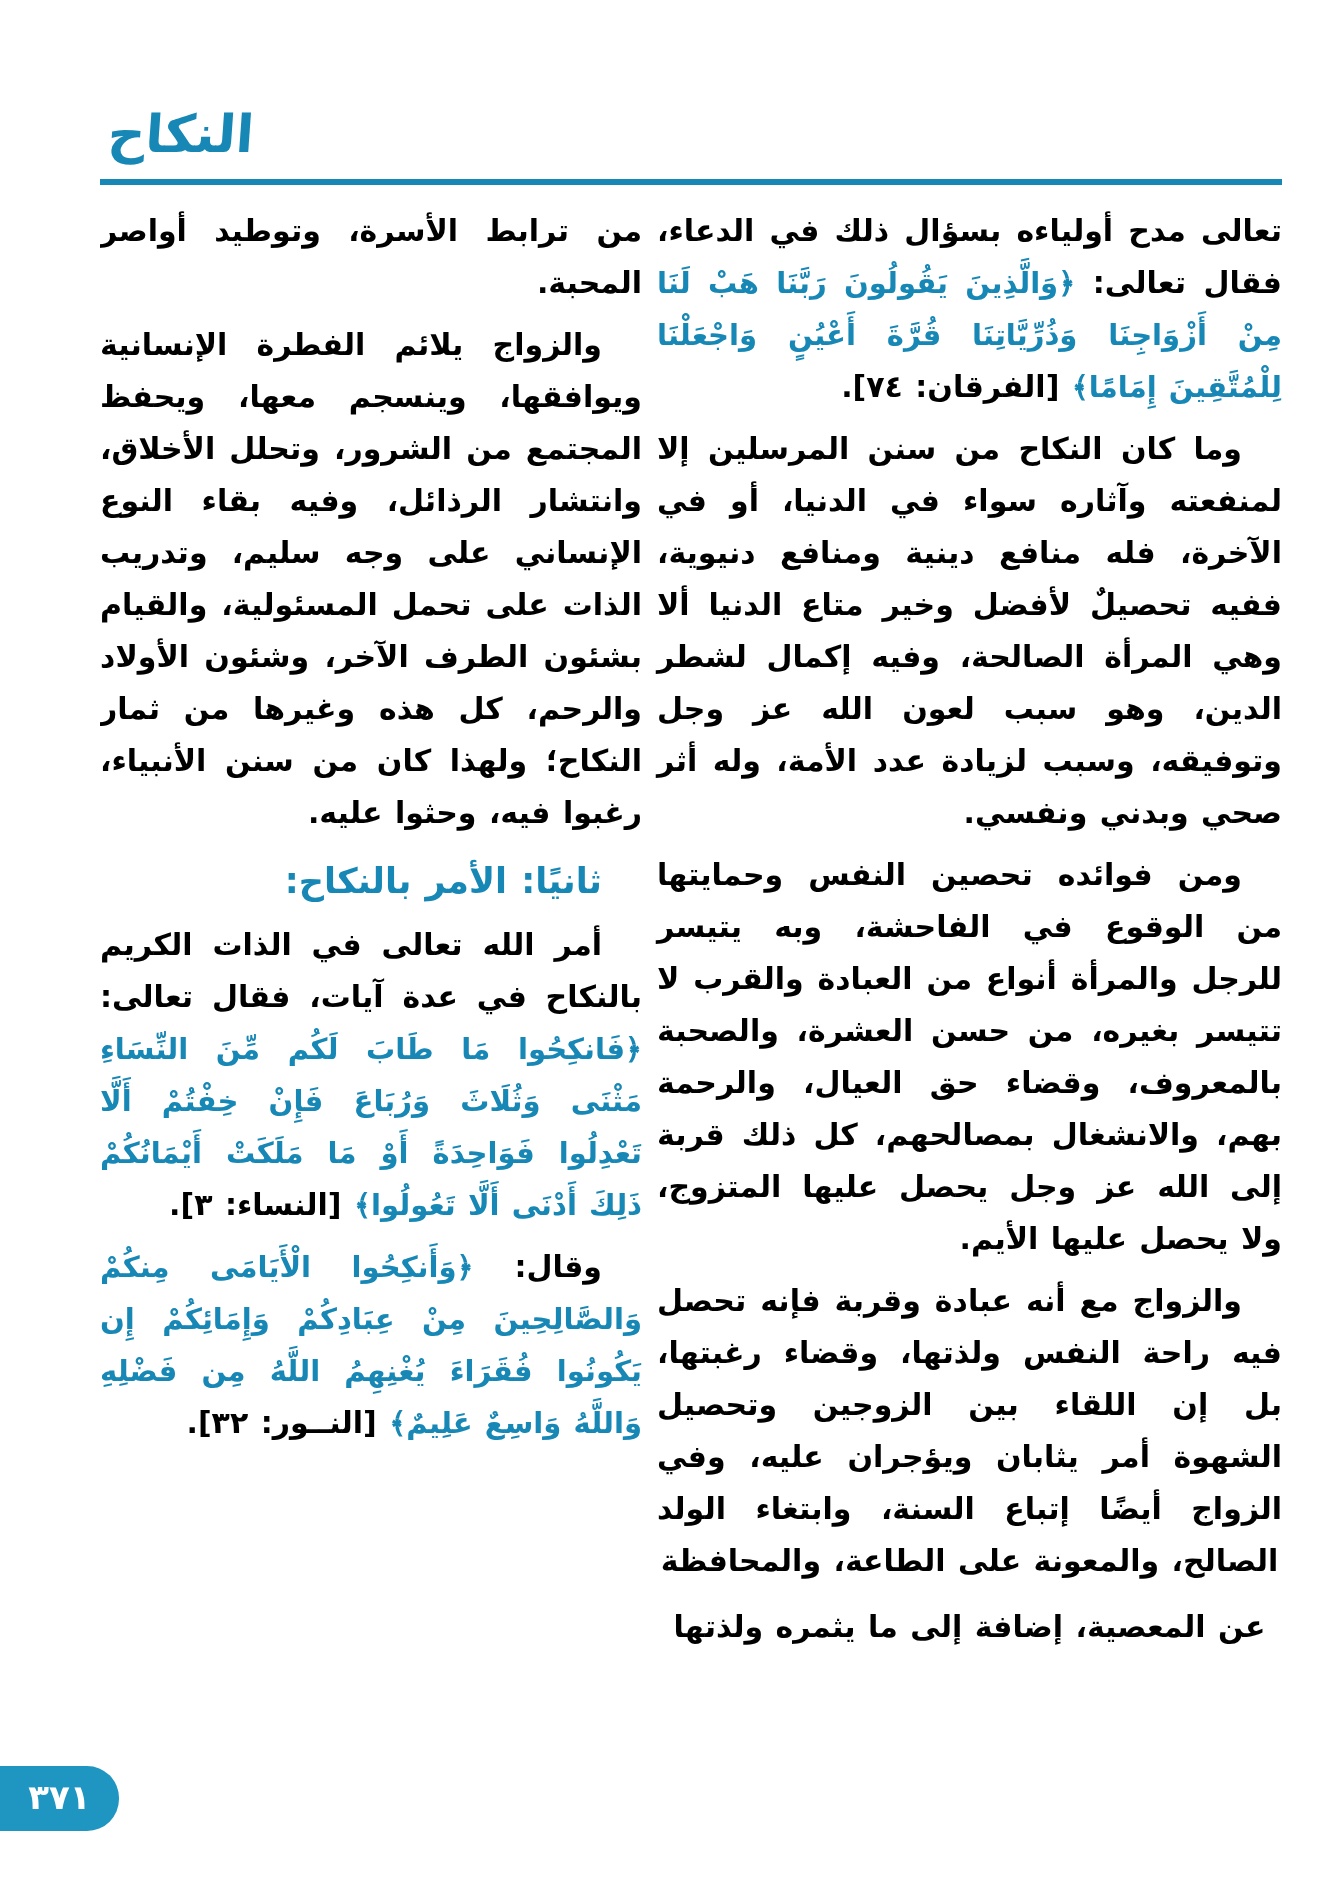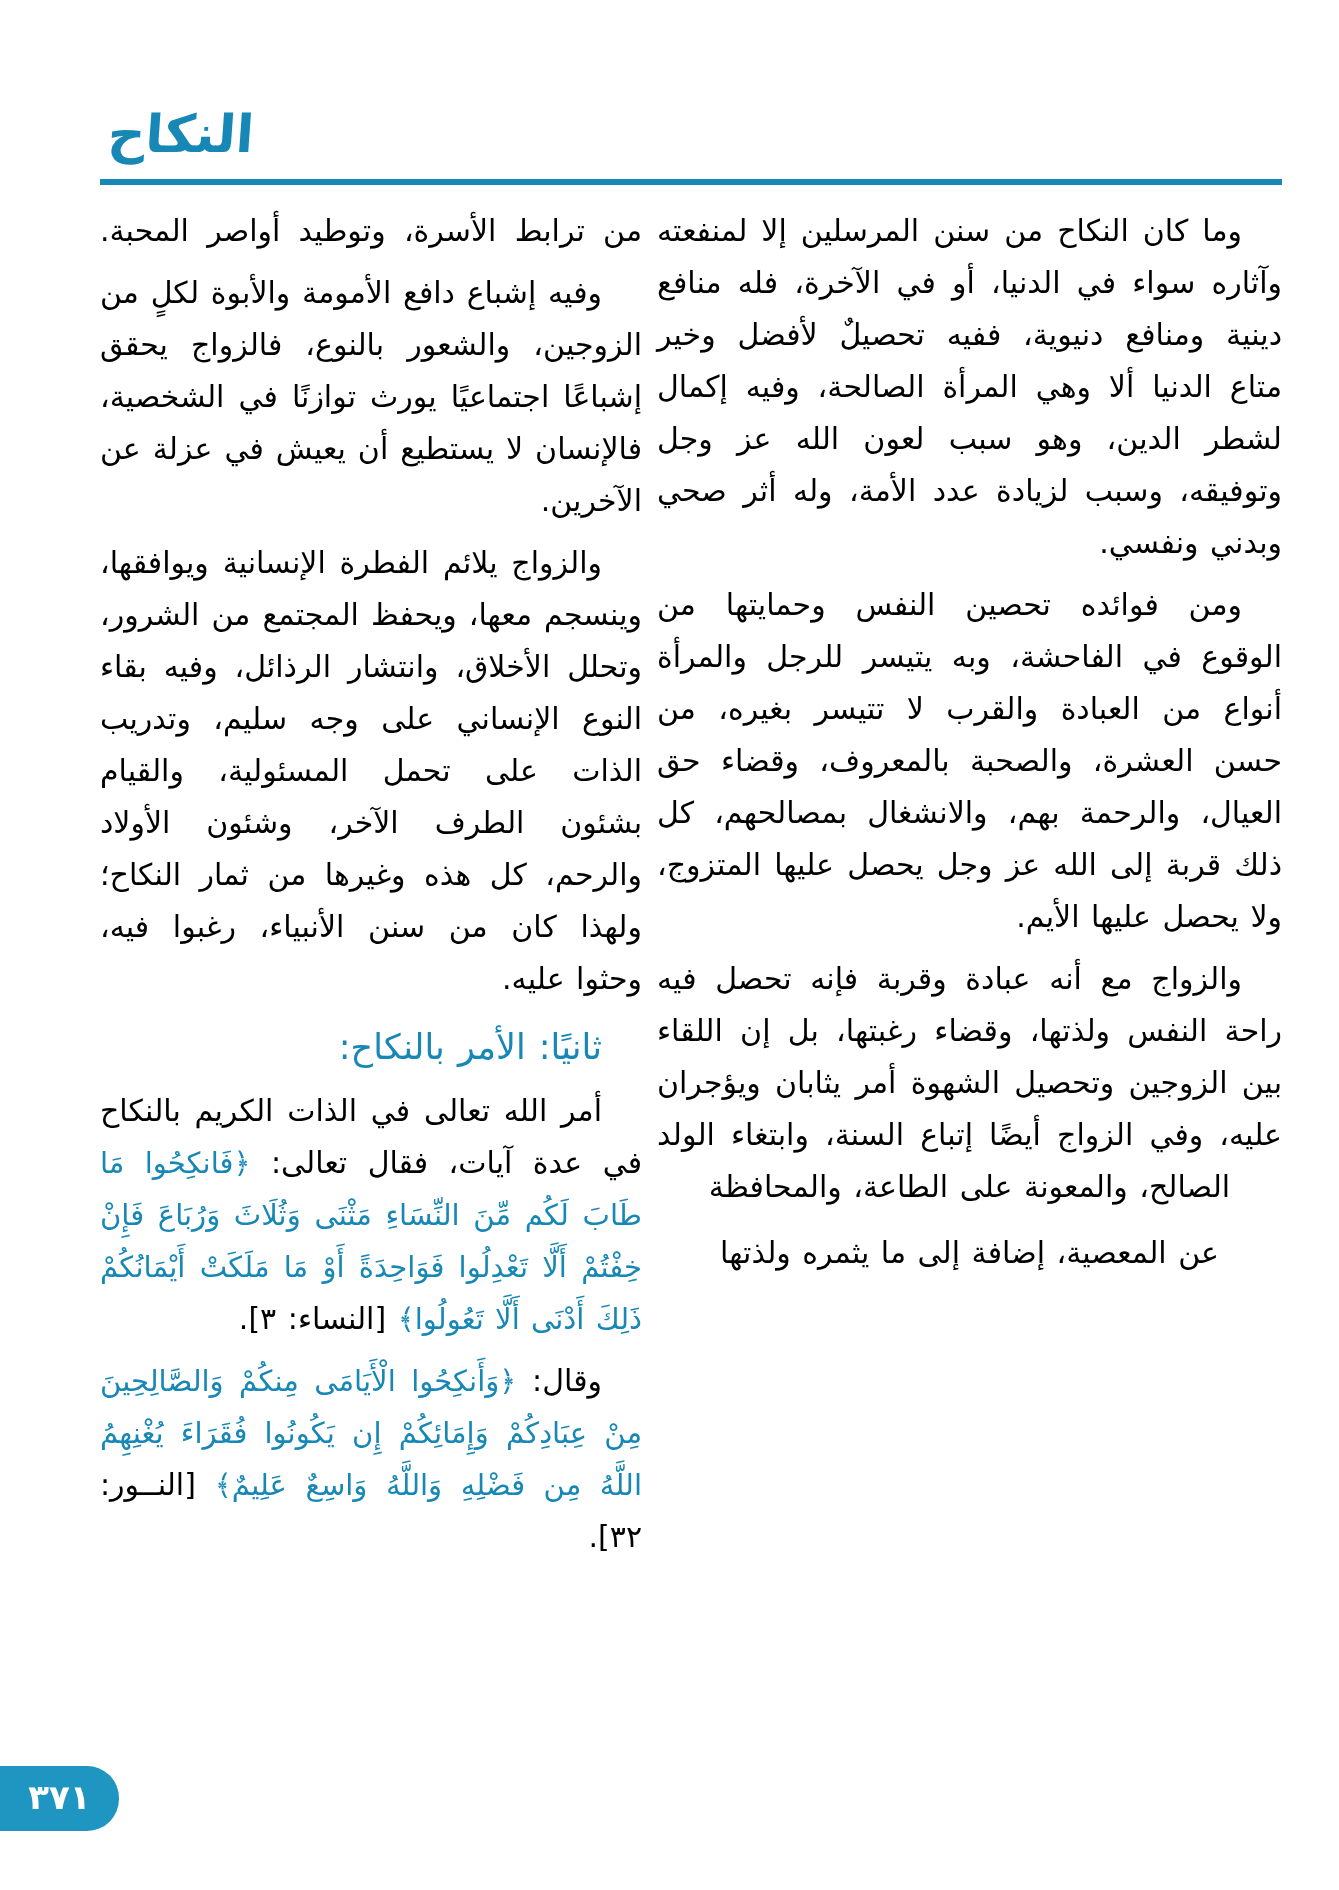--- a/index.html
+++ b/index.html
@@ -47,21 +47,21 @@
     direction: rtl;
     overflow: hidden;
   }
   .col {
     direction: rtl;
   }
   .para {
     margin: 0 0 10px 0;
     font-size: 30px;
     line-height: 52px;
-    font-weight: normal;
+    font-weight: bold;
     color: var(--body-text, #000000);
     text-align: justify;
     text-indent: 40px;
     word-spacing: 2px;
   }
   .para .run { color: var(--body-text, #000000); }
   .para .quran {
     color: var(--accent, #1787b5);
     font-size: 0.97em;
   }
@@ -111,28 +111,28 @@
 </style>
 </head>
 <body>
 
 <div class="page">
   <div class="chapter-title">النكاح</div>
   <div class="rule"></div>
 
   <div class="columns">
     <div class="col col-right">
+        <p class="para noindent"><span class="run">تعالى مدح أولياءه بسؤال ذلك في الدعاء، فقال تعالى: </span><span class="quran">﴿وَالَّذِينَ يَقُولُونَ رَبَّنَا هَبْ لَنَا مِنْ أَزْوَاجِنَا وَذُرِّيَّاتِنَا قُرَّةَ أَعْيُنٍ وَاجْعَلْنَا لِلْمُتَّقِينَ إِمَامًا﴾</span><span class="run"> [الفرقان: ٧٤].</span></p>
         <p class="para"><span class="run">وما كان النكاح من سنن المرسلين إلا لمنفعته وآثاره سواء في الدنيا، أو في الآخرة، فله منافع دينية ومنافع دنيوية، ففيه تحصيلٌ لأفضل وخير متاع الدنيا ألا وهي المرأة الصالحة، وفيه إكمال لشطر الدين، وهو سبب لعون الله عز وجل وتوفيقه، وسبب لزيادة عدد الأمة، وله أثر صحي وبدني ونفسي.</span></p>
         <p class="para"><span class="run">ومن فوائده تحصين النفس وحمايتها من الوقوع في الفاحشة، وبه يتيسر للرجل والمرأة أنواع من العبادة والقرب لا تتيسر بغيره، من حسن العشرة، والصحبة بالمعروف، وقضاء حق العيال، والرحمة بهم، والانشغال بمصالحهم، كل ذلك قربة إلى الله عز وجل يحصل عليها المتزوج، ولا يحصل عليها الأيم.</span></p>
         <p class="para centerlast"><span class="run">والزواج مع أنه عبادة وقربة فإنه تحصل فيه راحة النفس ولذتها، وقضاء رغبتها، بل إن اللقاء بين الزوجين وتحصيل الشهوة أمر يثابان ويؤجران عليه، وفي الزواج أيضًا إتباع السنة، وابتغاء الولد الصالح، والمعونة على الطاعة، والمحافظة</span></p>
         <p class="para noindent centerline"><span class="run">عن المعصية، إضافة إلى ما يثمره ولذتها</span></p>
       </div>
     <div class="col col-left">
         <p class="para noindent stretch"><span class="run">من ترابط الأسرة، وتوطيد أواصر المحبة.</span></p>
-        <p class="para"><span class="run">وفيه إشباع دافع الأمومة والأبوة لكلٍ من الزوجين، والشعور بالنوع، فالزواج يحقق إشباعًا اجتماعيًا يورث توازنًا في الشخصية، فالإنسان لا يستطيع أن يعيش في عزلة عن الآخرين.</span></p>
         <p class="para"><span class="run">والزواج يلائم الفطرة الإنسانية ويوافقها، وينسجم معها، ويحفظ المجتمع من الشرور، وتحلل الأخلاق، وانتشار الرذائل، وفيه بقاء النوع الإنساني على وجه سليم، وتدريب الذات على تحمل المسئولية، والقيام بشئون الطرف الآخر، وشئون الأولاد والرحم، كل هذه وغيرها من ثمار النكاح؛ ولهذا كان من سنن الأنبياء، رغبوا فيه، وحثوا عليه.</span></p>
         <p class="para heading"><span class="run">ثانيًا: الأمر بالنكاح:</span></p>
         <p class="para"><span class="run">أمر الله تعالى في الذات الكريم بالنكاح في عدة آيات، فقال تعالى: </span><span class="quran">﴿فَانكِحُوا مَا طَابَ لَكُم مِّنَ النِّسَاءِ مَثْنَى وَثُلَاثَ وَرُبَاعَ فَإِنْ خِفْتُمْ أَلَّا تَعْدِلُوا فَوَاحِدَةً أَوْ مَا مَلَكَتْ أَيْمَانُكُمْ ذَلِكَ أَدْنَى أَلَّا تَعُولُوا﴾</span><span class="run"> [النساء: ٣].</span></p>
         <p class="para"><span class="run">وقال: </span><span class="quran">﴿وَأَنكِحُوا الْأَيَامَى مِنكُمْ وَالصَّالِحِينَ مِنْ عِبَادِكُمْ وَإِمَائِكُمْ إِن يَكُونُوا فُقَرَاءَ يُغْنِهِمُ اللَّهُ مِن فَضْلِهِ وَاللَّهُ وَاسِعٌ عَلِيمٌ﴾</span><span class="run"> [النــور: ٣٢].</span></p>
       </div>
   </div>
 
   <div class="page-pill">
     <span class="page-num">٣٧١</span>
   </div>

